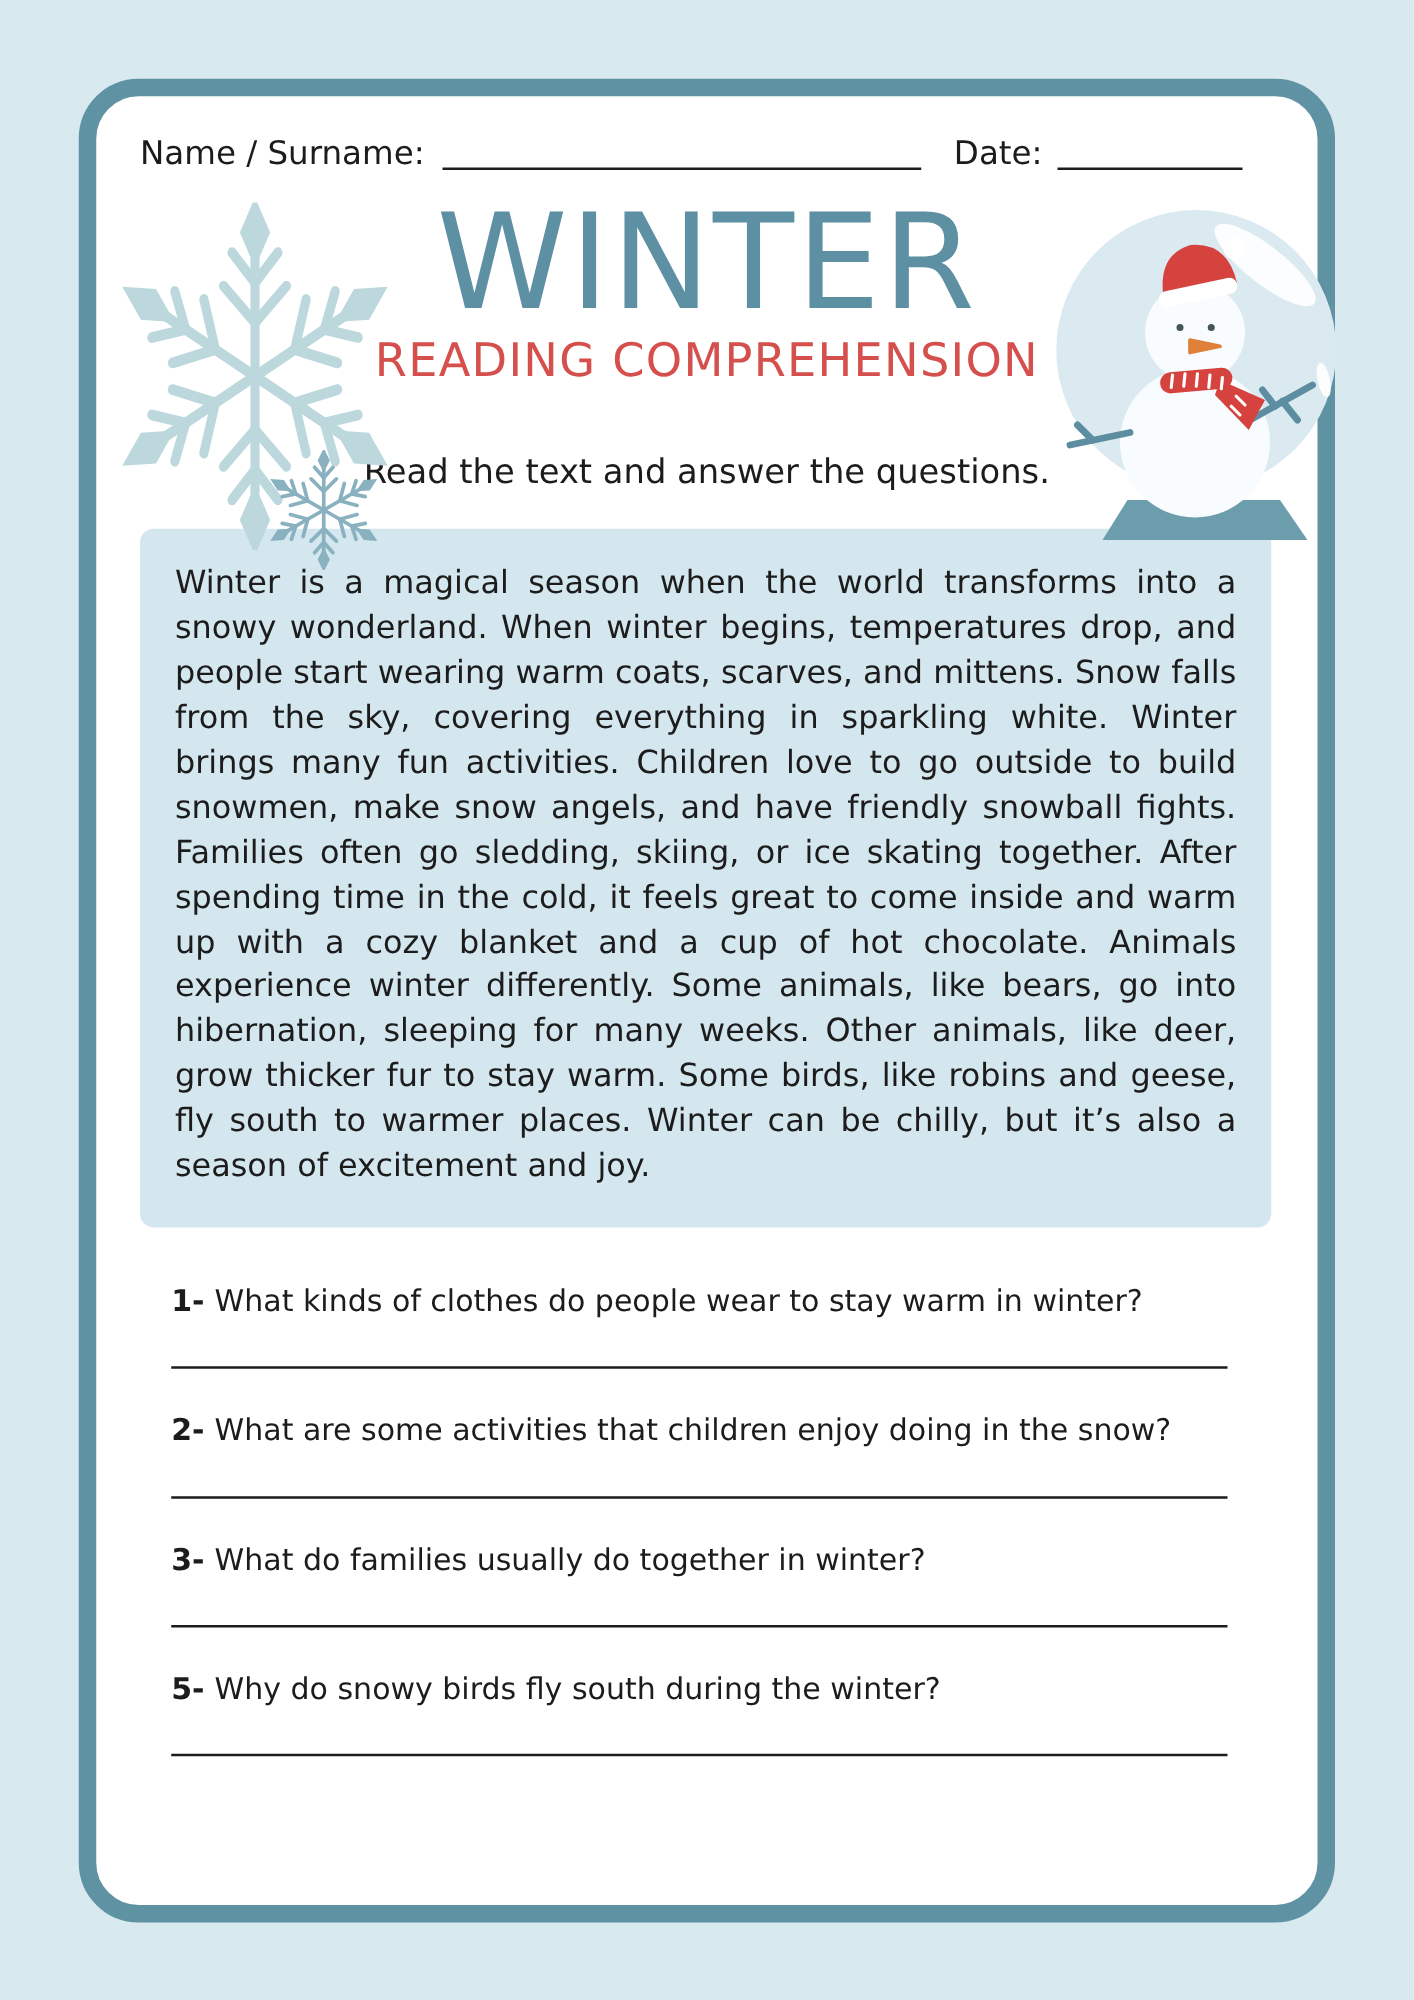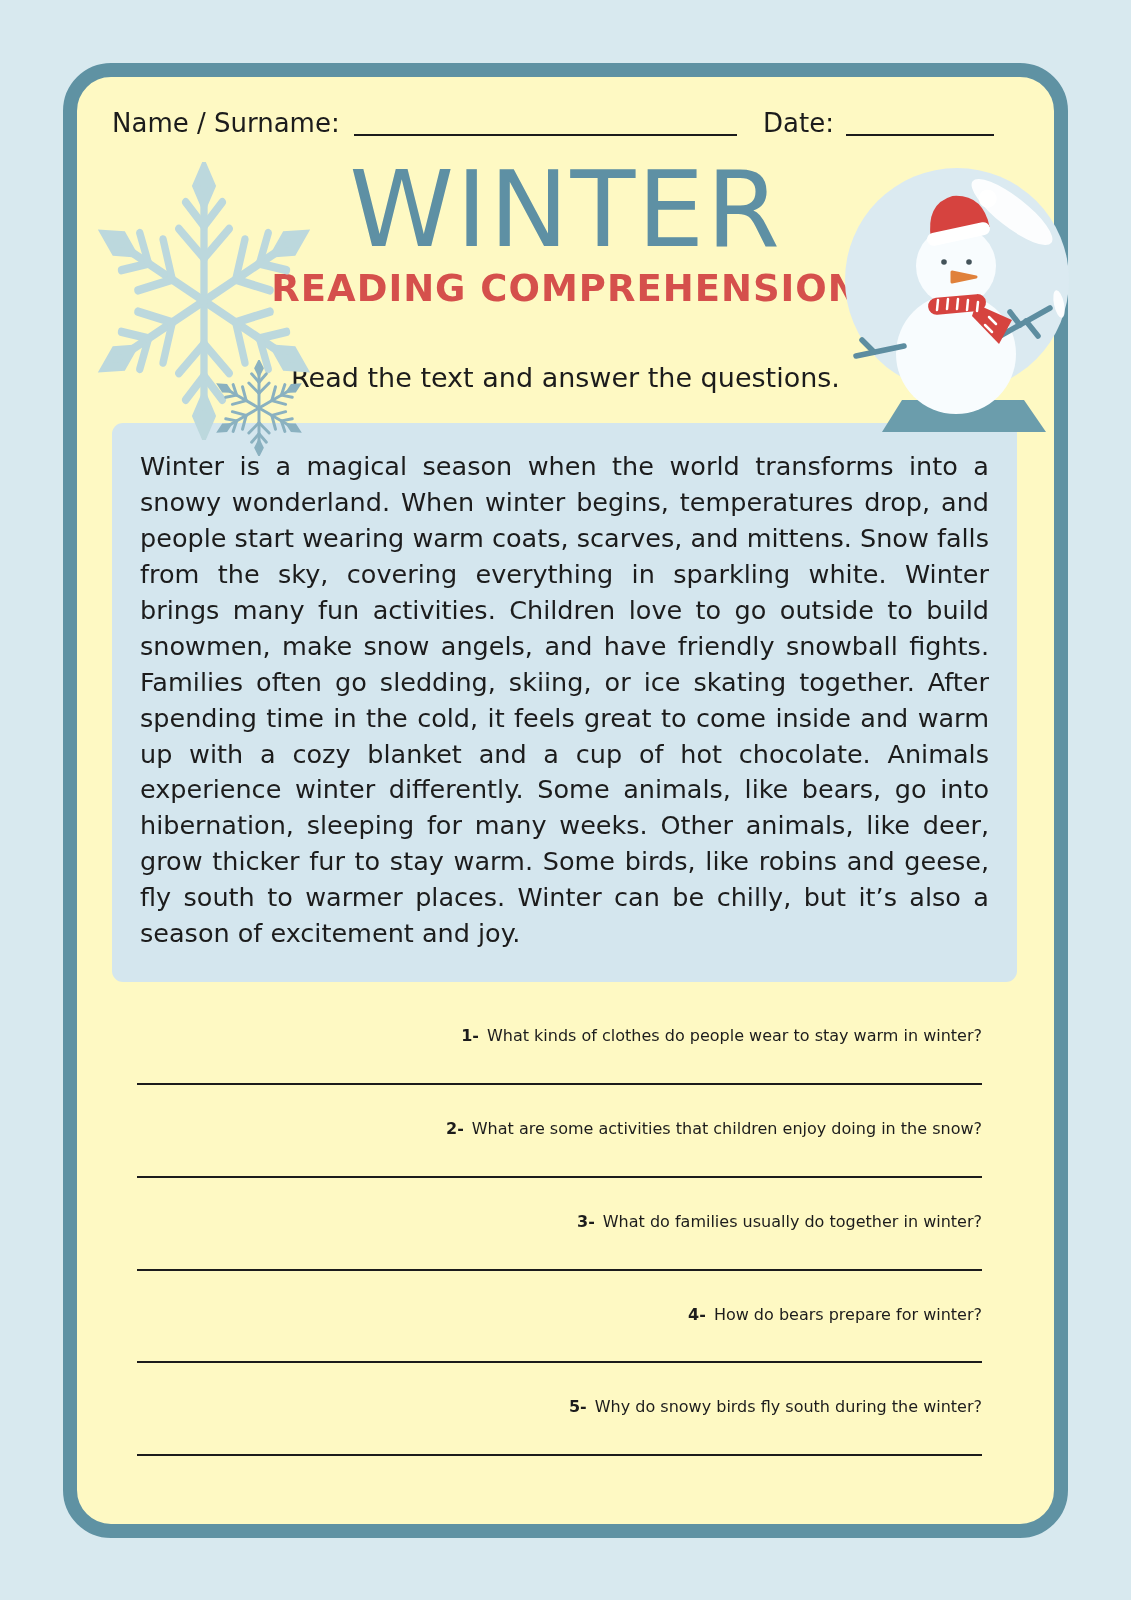--- a/index.html
+++ b/index.html
@@ -6,21 +6,21 @@
   html,body { width:1131px; height:1600px; }
   body {
     background:#d8e9ef;
     font-family:"DejaVu Sans", sans-serif;
     color:#1c1c1c;
     position:relative;
   }
   .card {
     position:absolute; left:63px; top:63px;
     width:1005px; height:1475px;
-    background:#fef9c3;
+    background:#ffffff;
     border:14px solid #5f92a3;
     border-radius:48px;
   }
   .card-inner { position:relative; height:100%; padding-top:30px; }
 
   
   .header-row {
     display:flex; align-items:flex-end;
     margin:0 60px 0 35px;
     font-size:26px; line-height:1.25;
@@ -29,21 +29,21 @@
   .name-line { flex:1; border-bottom:2.5px solid #1c1c1c; margin:0 26px 4px 14px; height:1.1em; }
   .date-line { width:148px; border-bottom:2.5px solid #1c1c1c; margin:0 0 4px 12px; height:1.1em; }
 
   
   .title-section { position:relative; text-align:center; margin-top:14px; }
   .main-title {
     font-size:106px; font-weight:normal; letter-spacing:2px;
     line-height:1.05; color:#5e90a4;
   }
   .sub-title {
-    font-size:37px; font-weight:bold; letter-spacing:1px;
+    font-size:37px; font-weight:normal; letter-spacing:1px;
     color:#d5504c; margin-top:2px;
   }
   .instruction { font-size:27px; margin-top:52px; margin-bottom:30px; }
 
   .deco-snowflake-large {
     position:absolute; left:8px; top:8px;
     width:238px; height:278px; color:#bcd8dd; z-index:1;
   }
   .deco-snowflake-small {
     position:absolute; left:134px; top:206px;
@@ -59,21 +59,21 @@
     margin:0 37px 0 35px;
     background:#d4e6ee;
     border-radius:11px;
     padding:26px 28px 30px 28px;
     font-size:25.5px; line-height:1.41;
     text-align:justify;
   }
 
   
   .questions { margin:0 72px 0 60px; }
-  .question { margin-top:34px; font-size:16px; line-height:1.3;text-align:right; }
+  .question { margin-top:34px; font-size:24px; line-height:1.3; }
   .question:first-child { margin-top:44px; }
   .q-num { font-weight:bold; margin-right:8px; }
   .answer-line { border-bottom:2.5px solid #1c1c1c; margin-top:36px; height:1px; }
 
   .svg-defs { position:absolute; width:0; height:0; overflow:hidden; }
 </style>
 </head>
 <body>
 
 <svg class="svg-defs" aria-hidden="true">
@@ -179,24 +179,20 @@
       <div class="question">
         <p class="q-text"><span class="q-num">2-</span><span>What are some activities that children enjoy doing in the snow?</span></p>
         <div class="answer-line"></div>
       </div>
 
       <div class="question">
         <p class="q-text"><span class="q-num">3-</span><span>What do families usually do together in winter?</span></p>
         <div class="answer-line"></div>
       </div>
 
-      <div class="question">
-        <p class="q-text"><span class="q-num">4-</span><span>How do bears prepare for winter?</span></p>
-        <div class="answer-line"></div>
-      </div>
 
       <div class="question">
         <p class="q-text"><span class="q-num">5-</span><span>Why do snowy birds fly south during the winter?</span></p>
         <div class="answer-line"></div>
       </div>
 
     </div>
   </div>
 </div>
 

